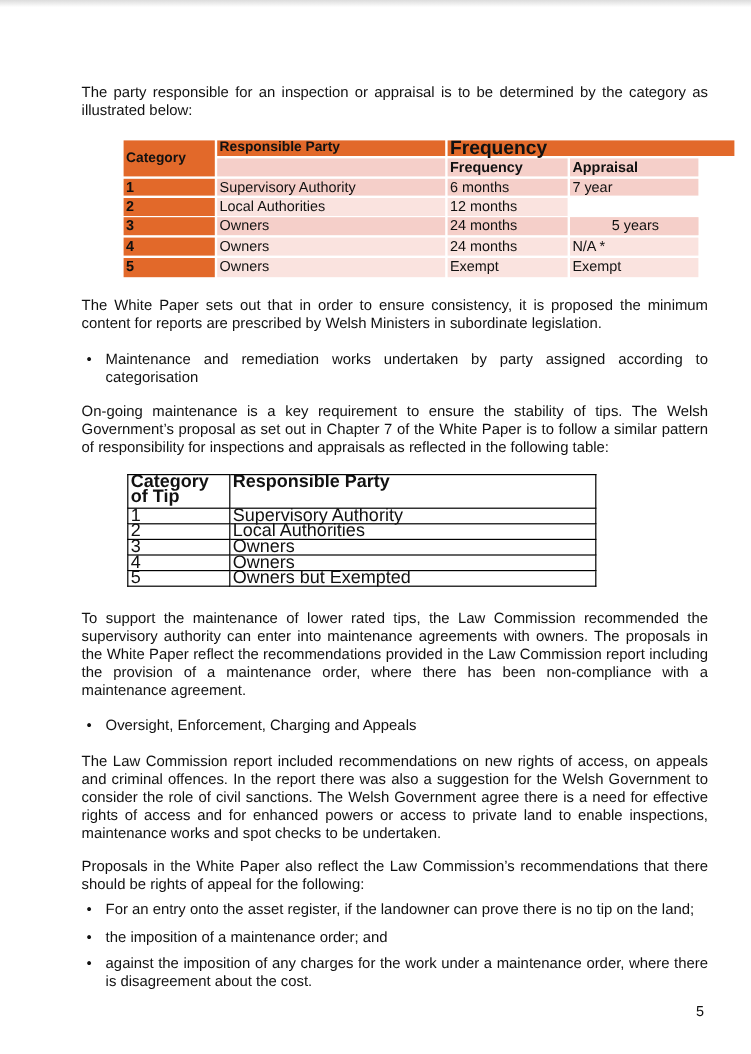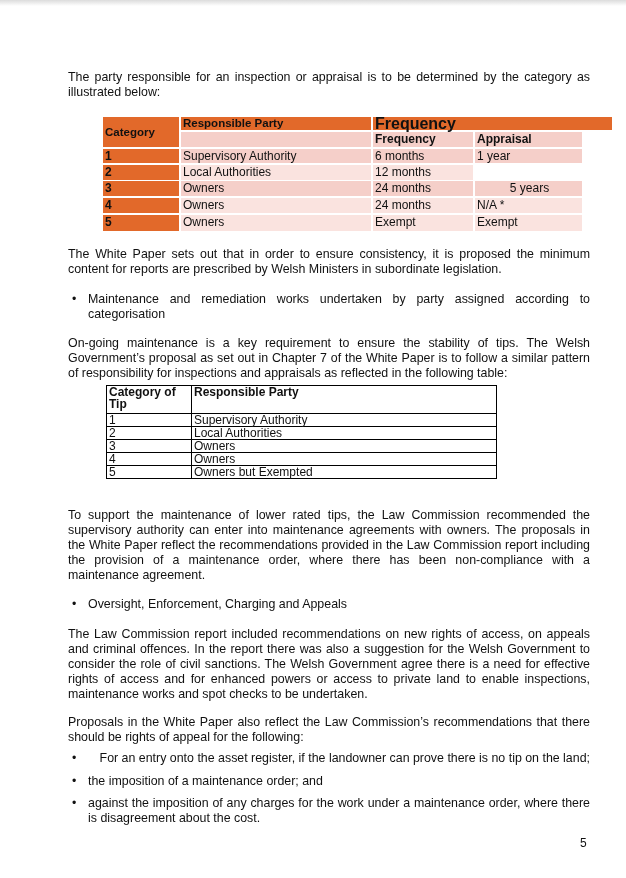--- a/index.html
+++ b/index.html
@@ -18,21 +18,21 @@
 
   
   .t1 { position: absolute; left: 103px; top: 117px; width: 479px; height: 114px; }
   .cell { position: absolute; box-sizing: border-box; padding-left: 2px; white-space: nowrap; line-height: 14px; font-size: 12px; }
   .or { background: #e2692a; }
   .pk1 { background: #f5cfc9; }
   .pk2 { background: #fae3df; }
   .bold { font-weight: bold; }
 
   
-  .t2 { position: absolute; left: 106px; top: 385px; border-collapse: collapse; font-size: 12px; }
+  .t2 { position: absolute; left: 106px; top: 395px; border-collapse: collapse; font-size: 15px; }
   .t2 td { border: 1px solid #000; padding: 0 2px; line-height: 12px; vertical-align: top; }
   .pagenum { position: absolute; left: 580px; top: 836px; font-size: 12px; }
 </style>
 </head>
 <body>
 
 <div class="topshade"></div>
 
 <p class="p last-left" style="top:70px;">The party responsible for an inspection or appraisal is to be determined by the category as illustrated below:</p>
 
@@ -41,21 +41,21 @@
   <div class="cell or bold" style="left:0;top:0;width:76px;height:30px;line-height:30px;font-size:11.5px;">Category</div>
   <div class="cell or bold" style="left:78px;top:0;width:190px;height:13px;line-height:13px;font-size:11.5px;">Responsible Party</div>
   <div class="cell or bold" style="left:270px;top:0;width:239px;height:13px;line-height:13px;font-size:16px;">Frequency</div>
   <div class="cell pk1" style="left:78px;top:15px;width:190px;height:15px;"></div>
   <div class="cell pk1 bold" style="left:270px;top:15px;width:100px;height:15px;line-height:15px;">Frequency</div>
   <div class="cell pk1 bold" style="left:372px;top:15px;width:107px;height:15px;line-height:15px;">Appraisal</div>
 
   <div class="cell or bold" style="left:0;top:32px;width:76px;height:14px;">1</div>
   <div class="cell pk1" style="left:78px;top:32px;width:190px;height:14px;">Supervisory Authority</div>
   <div class="cell pk1" style="left:270px;top:32px;width:100px;height:14px;">6 months</div>
-  <div class="cell pk1" style="left:372px;top:32px;width:107px;height:14px;">1 year</div>
+  <div class="cell pk1" style="left:372px;top:32px;width:107px;height:14px;">7 year</div>
 
   <div class="cell or bold" style="left:0;top:48px;width:76px;height:15px;">2</div>
   <div class="cell pk2" style="left:78px;top:48px;width:190px;height:15px;">Local Authorities</div>
   <div class="cell pk2" style="left:270px;top:48px;width:100px;height:15px;">12 months</div>
   <div class="cell pk2" style="left:372px;top:64px;width:107px;height:15px;">2 years</div>
 
   <div class="cell or bold" style="left:0;top:64px;width:76px;height:15px;">3</div>
   <div class="cell pk1" style="left:78px;top:64px;width:190px;height:15px;">Owners</div>
   <div class="cell pk1" style="left:270px;top:64px;width:100px;height:15px;">24 months</div>
   <div class="cell pk1" style="left:372px;top:64px;width:107px;height:15px;text-align:center;">5 years</div>
@@ -115,21 +115,21 @@
   <span class="dot">•</span>
   <span class="txt italic">Oversight, Enforcement, Charging and Appeals</span>
 </div>
 
 <p class="p last-left" style="top:627px;">The Law Commission report included recommendations on new rights of access, on appeals and criminal offences.  In the report there was also a suggestion for the Welsh Government to consider the role of civil sanctions. The Welsh Government agree there is a need for effective rights of access and for enhanced powers or access to private land to enable inspections, maintenance works and spot checks to be undertaken.</p>
 
 <p class="p last-left" style="top:715px;">Proposals in the White Paper also reflect the Law Commission’s recommendations that there should be rights of appeal for the following:</p>
 
 <div class="bullet" style="top:751px;">
   <span class="dot">•</span>
-  <span class="txt" style="text-align:right;white-space:nowrap;">For an entry onto the asset register, if the landowner can prove there is no tip on the land;</span>
+  <span class="txt" style="text-align:left;white-space:nowrap;">For an entry onto the asset register, if the landowner can prove there is no tip on the land;</span>
 </div>
 <div class="bullet" style="top:774px;">
   <span class="dot">•</span>
   <span class="txt" style="text-align:left;">the imposition of a maintenance order; and</span>
 </div>
 <div class="bullet" style="top:796px;">
   <span class="dot">•</span>
   <span class="txt" style="text-align-last:left;">against the imposition of any charges for the work under a maintenance order, where there is disagreement about the cost.</span>
 </div>
 

